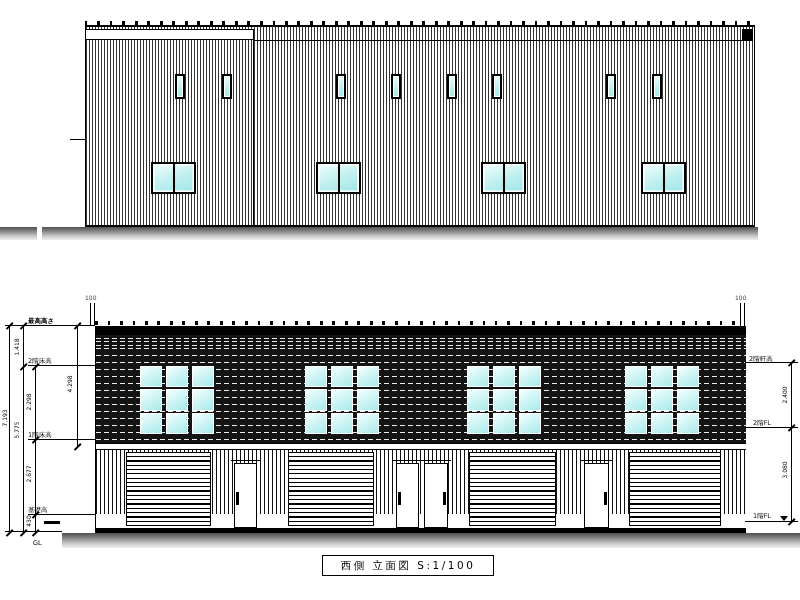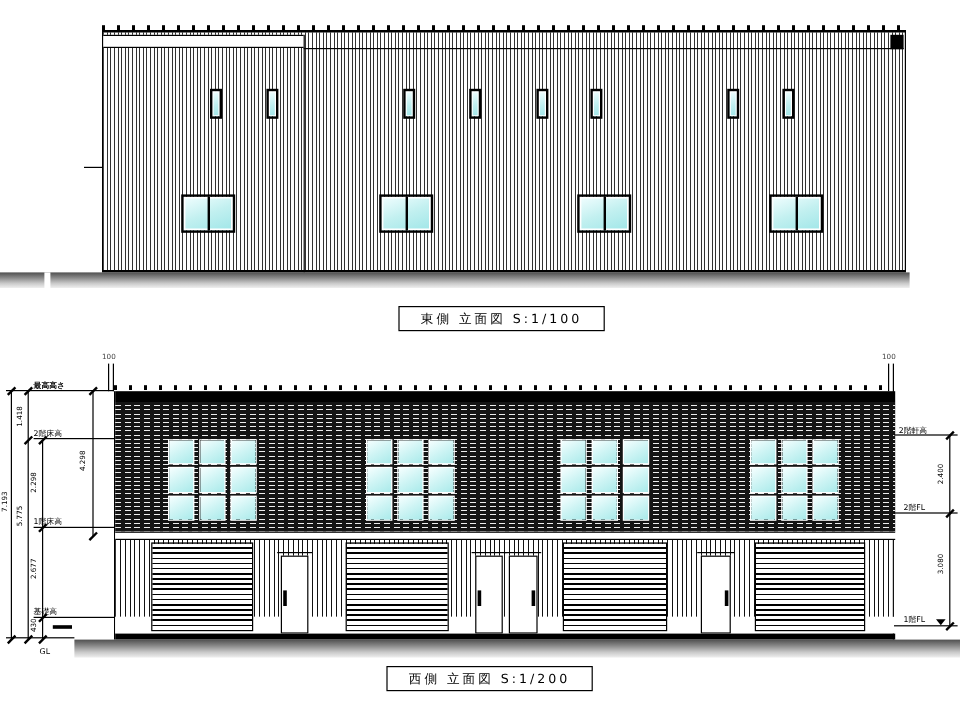--- a/index.html
+++ b/index.html
@@ -68,23 +68,20 @@
         <div class="abs" style="left:50%;margin-left:-1px;top:0;width:2px;height:100%;background:#000;"></div>
       </div>
       <div class="abs bigwin" style="left:555px;top:135px;width:45px;height:32px;">
         <div class="abs" style="left:50%;margin-left:-1px;top:0;width:2px;height:100%;background:#000;"></div>
       </div>
     </div>
   <div class="abs ground" style="left:0;top:227px;width:758px;height:13px;"></div>
   <div class="abs" style="left:37px;top:227px;width:5px;height:13px;background:#fff;"></div>
   <div class="hline" style="left:70px;top:139px;width:15px;"></div>
 
-  <div class="abs titlebox" style="left:332px;top:255px;width:172px;height:21px;">
-    <span>東側 立面図 S:1/100</span>
-  </div>
 
   <div class="vline" style="left:90px;top:303px;height:23px;"></div>
   <div class="vline" style="left:94px;top:303px;height:23px;"></div>
   <div class="tiny" style="left:85px;top:295px;">100</div>
   <div class="vline" style="left:740px;top:303px;height:23px;"></div>
   <div class="vline" style="left:744px;top:303px;height:23px;"></div>
   <div class="tiny" style="left:735px;top:295px;">100</div>
 
   <div class="abs tickrow" style="left:95px;top:321px;width:650px;"></div>
   <div class="abs west-bldg" id="west-bldg" style="left:95px;top:326px;width:650px;height:207px;">
@@ -192,21 +189,21 @@
   <div class="lvl" style="left:753px;top:513px;">1階FL</div>
   <div class="hline" style="left:745px;top:362px;width:53px;"></div>
   <div class="hline" style="left:745px;top:427px;width:53px;"></div>
   <div class="hline" style="left:745px;top:521px;width:53px;"></div>
   <div class="vline" style="left:791px;top:363px;height:159px;"></div>
   <div class="dim" style="left:772px;top:392px;">2.400</div>
   <div class="dim" style="left:772px;top:467px;">3.080</div>
   <div class="abs tri" style="left:780px;top:516px;"></div>
 
   <div class="abs titlebox" style="left:322px;top:555px;width:172px;height:21px;">
-    <span>西側 立面図 S:1/200</span>
+    <span>西側 立面図 S:1/100</span>
   </div>
 
 <div class="otick" style="left:5px;top:325px;"></div>
     <div class="otick" style="left:5px;top:532px;"></div>
     <div class="otick" style="left:19px;top:325px;"></div>
     <div class="otick" style="left:19px;top:366px;"></div>
     <div class="otick" style="left:19px;top:532px;"></div>
     <div class="otick" style="left:31px;top:366px;"></div>
     <div class="otick" style="left:31px;top:439px;"></div>
     <div class="otick" style="left:31px;top:514px;"></div>

